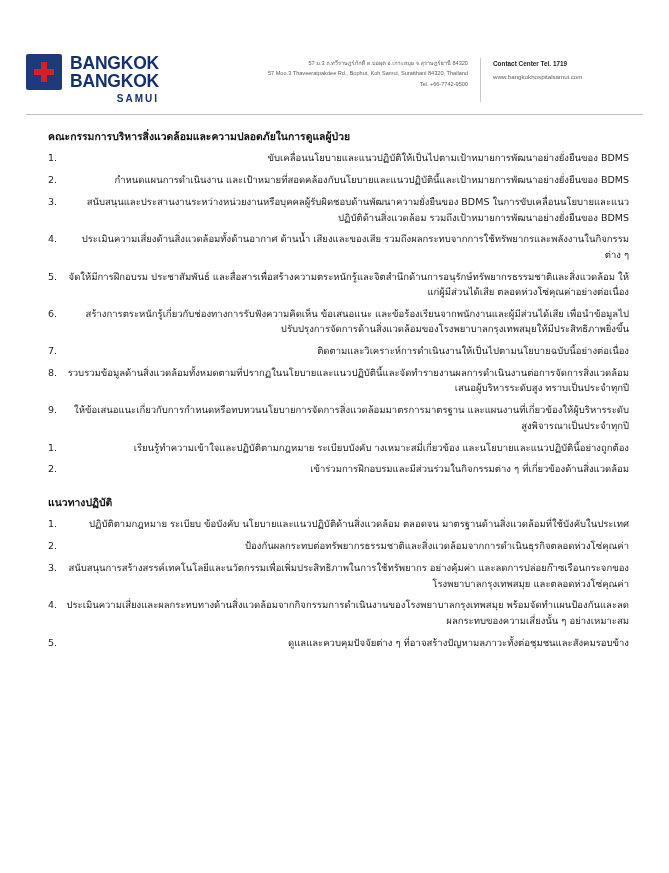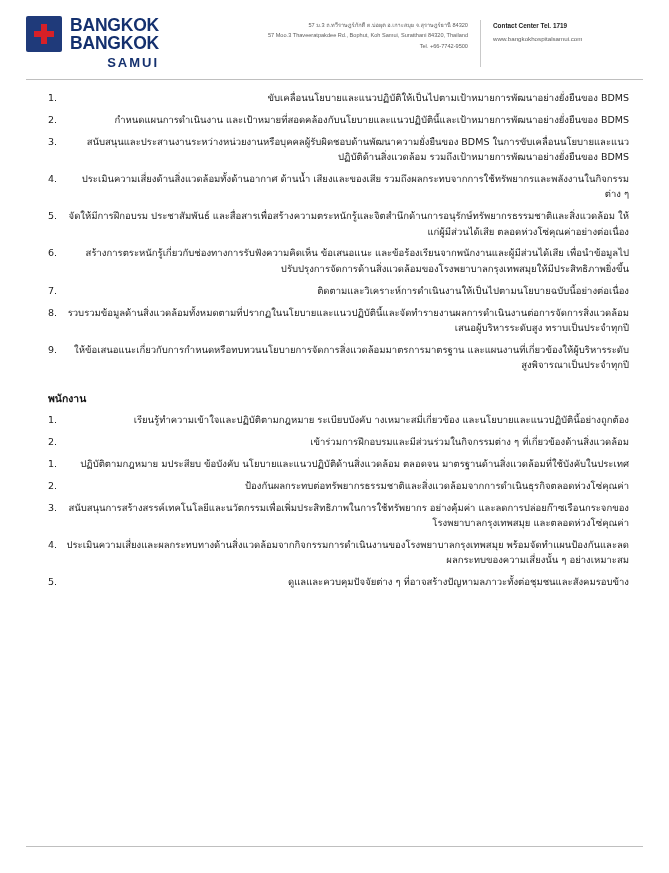--- a/index.html
+++ b/index.html
@@ -22,20 +22,21 @@
     position: relative;
     background: #fff;
   }
 
   
   .header {
     display: flex;
     align-items: flex-start;
     padding: 16px 26px 8px 26px;
     box-sizing: border-box;
+    margin-top: 38px;
   }
   .logo-block {
     display: flex;
     align-items: flex-start;
     flex: 0 0 auto;
     width: 192px;
   }
   .logo-mark {
     width: 36px;
     height: 36px;
@@ -72,21 +73,21 @@
     font-family: "Liberation Sans", sans-serif;
     font-weight: bold;
     font-size: 17.5px;
     letter-spacing: -0.2px;
     color: #14306e;
     display: block;
   }
   .logo-text .l3 {
     font-family: "Liberation Sans", sans-serif;
     font-weight: bold;
-    font-size: 13px;
+    font-size: 10px;
     letter-spacing: 2px;
     color: #14306e;
     display: block;
     margin-top: 3px;
     text-align: right;
   }
   .addr-block {
     flex: 1 1 auto;
     font-family: "Liberation Sans", sans-serif;
     font-size: 5.6px;
@@ -194,20 +195,21 @@
     <div class="contact-block">
       <div class="c1">Contact Center Tel. 1719</div>
       <div>www.bangkokhospitalsamui.com</div>
     </div>
   </div>
 
   <div class="header-rule"></div>
 
   <div class="content">
 
+    <div class="section-title">คณะกรรมการบริหารสิ่งแวดล้อมและความปลอดภัยในการดูแลผู้ป่วย</div>
     <ol class="numlist">
       <li>
           <span class="num">1.</span>
           <span class="txt">ขับเคลื่อนนโยบายและแนวปฏิบัติให้เป็นไปตามเป้าหมายการพัฒนาอย่างยั่งยืนของ BDMS</span>
         </li>
       <li>
           <span class="num">2.</span>
           <span class="txt">กำหนดแผนการดำเนินงาน และเป้าหมายที่สอดคล้องกับนโยบายและแนวปฏิบัตินี้และเป้าหมายการพัฒนาอย่างยั่งยืนของ BDMS</span>
         </li>
       <li>
@@ -233,36 +235,36 @@
       <li>
           <span class="num">8.</span>
           <span class="txt">รวบรวมข้อมูลด้านสิ่งแวดล้อมทั้งหมดตามที่ปรากฏในนโยบายและแนวปฏิบัตินี้และจัดทำรายงานผลการดำเนินงานต่อการจัดการสิ่งแวดล้อมเสนอผู้บริหารระดับสูง ทราบเป็นประจำทุกปี</span>
         </li>
       <li>
           <span class="num">9.</span>
           <span class="txt">ให้ข้อเสนอแนะเกี่ยวกับการกำหนดหรือทบทวนนโยบายการจัดการสิ่งแวดล้อมมาตรการมาตรฐาน และแผนงานที่เกี่ยวข้องให้ผู้บริหารระดับสูงพิจารณาเป็นประจำทุกปี</span>
         </li>
     </ol>
 
-    <div class="section-title spaced">พนักงาน</div>
     <ol class="numlist">
       <li>
           <span class="num">1.</span>
           <span class="txt">เรียนรู้ทำความเข้าใจและปฏิบัติตามกฎหมาย ระเบียบบังคับ างเหมาะสมี่เกี่ยวข้อง และนโยบายและแนวปฏิบัตินี้อย่างถูกต้อง</span>
         </li>
       <li>
           <span class="num">2.</span>
           <span class="txt">เข้าร่วมการฝึกอบรมและมีส่วนร่วมในกิจกรรมต่าง ๆ ที่เกี่ยวข้องด้านสิ่งแวดล้อม</span>
         </li>
     </ol>
 
+    <div class="section-title spaced">แนวทางปฏิบัติ</div>
     <ol class="numlist">
       <li>
           <span class="num">1.</span>
-          <span class="txt">ปฏิบัติตามกฎหมาย มประสียบ ข้อบังคับ นโยบายและแนวปฏิบัติด้านสิ่งแวดล้อม ตลอดจน มาตรฐานด้านสิ่งแวดล้อมที่ใช้บังคับในประเทศ</span>
+          <span class="txt">ปฏิบัติตามกฎหมาย ระเบียบ ข้อบังคับ นโยบายและแนวปฏิบัติด้านสิ่งแวดล้อม ตลอดจน มาตรฐานด้านสิ่งแวดล้อมที่ใช้บังคับในประเทศ</span>
         </li>
       <li>
           <span class="num">2.</span>
           <span class="txt">ป้องกันผลกระทบต่อทรัพยากรธรรมชาติและสิ่งแวดล้อมจากการดำเนินธุรกิจตลอดห่วงโซ่คุณค่า</span>
         </li>
       <li>
           <span class="num">3.</span>
           <span class="txt">สนับสนุนการสร้างสรรค์เทคโนโลยีและนวัตกรรมเพื่อเพิ่มประสิทธิภาพในการใช้ทรัพยากร อย่างคุ้มค่า และลดการปล่อยก๊าซเรือนกระจกของโรงพยาบาลกรุงเทพสมุย และตลอดห่วงโซ่คุณค่า</span>
         </li>
       <li>

